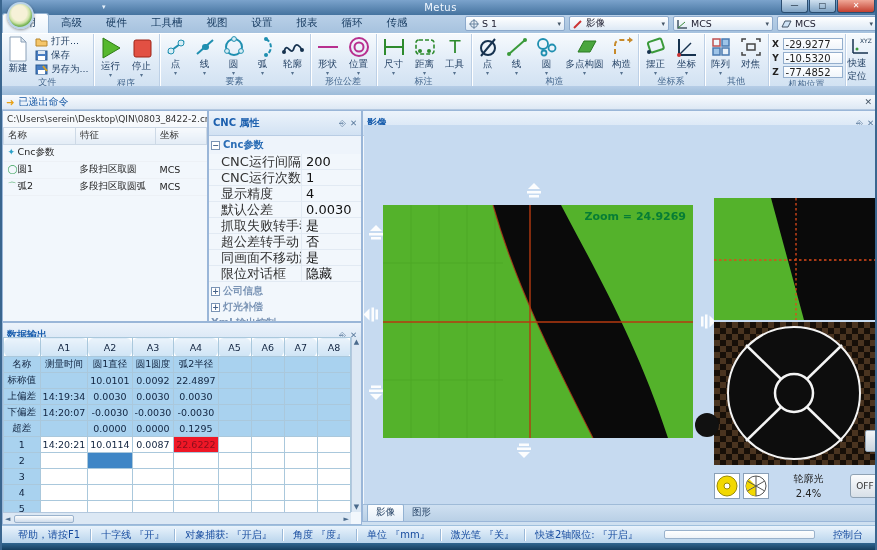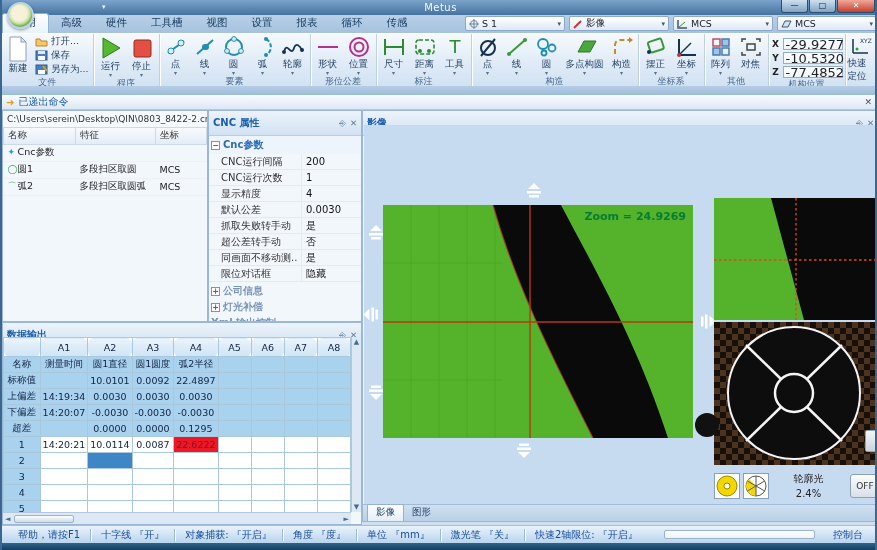--- a/index.html
+++ b/index.html
@@ -40,21 +40,21 @@
   .rbtn{display:flex;flex-direction:column;align-items:center;justify-content:flex-start;
     padding:1px 3px 0;font-size:9.5px;color:#1c3a5e;min-width:26px;border-radius:2px;white-space:nowrap;}
   .rbtn .car{font-size:6px;color:#55718f;line-height:4px;}
   .rbtn svg{display:block;}
   .rcol{display:flex;flex-direction:column;justify-content:center;gap:1px;}
   .rsmall{display:flex;align-items:center;gap:3px;font-size:9.5px;color:#1c3a5e;padding:0 2px;white-space:nowrap;}
   .axis-grid{display:grid;grid-template-columns:10px 60px;grid-auto-rows:13px;gap:1px 2px;
     align-items:center;font-size:9px;margin-top:2px;}
   .axl{font-weight:bold;color:#222;text-align:center;}
   .valbox{height:12px;background:linear-gradient(#fff,#f0f5fa);border:1px solid #93aecd;
-    font-size:13px;text-align:left;padding:0 2px;color:#222;line-height:11px;}
+    font-size:10px;text-align:left;padding:0 2px;color:#222;line-height:11px;}
   .qp{display:flex;flex-direction:column;align-items:center;font-size:9.5px;color:#1c3a5e;justify-content:center;}
   
   .spacer{position:absolute;left:0;top:86px;width:877px;height:9px;background:linear-gradient(#b6cde6,#9dbcd9);}
   .cmdbar{position:absolute;left:0;top:95px;width:877px;height:15px;
     background:linear-gradient(#f8fbfe,#dde8f4);border-bottom:1px solid #b3c8e0;
     font-size:10px;color:#1a5aa5;display:flex;align-items:center;padding:0 4px;gap:4px;}
   .cmdbar .x{margin-left:auto;color:#456;font-size:9px;padding:0 3px;}
   .arrow-ic{color:#e8a013;font-weight:bold;font-size:10px;}
   
   .panel{position:absolute;background:#f2f7fc;border:1px solid #9ab6d8;}
@@ -66,21 +66,21 @@
   .pathbar{height:17px;font-size:9px;color:#333;background:#f6f9fc;border-bottom:1px solid #cdd9e6;
     display:flex;align-items:center;padding:0 4px;white-space:nowrap;overflow:hidden;}
   table.simple{border-collapse:collapse;width:100%;table-layout:fixed;}
   table.simple th{background:linear-gradient(#f7fafd,#e3ecf6);border:1px solid #cdd9e6;border-top:none;
     font-size:9.5px;color:#333;font-weight:normal;text-align:left;padding:1px 4px;height:16px;}
   table.simple td{font-size:9.5px;color:#222;padding:1px 4px;height:17px;border-bottom:1px solid #edf1f6;
     white-space:nowrap;overflow:hidden;}
   .ticon{display:inline-block;width:10px;font-size:9px;}
   
   .cncgrp{font-size:10px;font-weight:bold;color:#2a6db5;padding:2px 2px;background:#eef4fb;}
-  .cncrow{display:flex;border-bottom:1px solid #e2eaf3;height:16px;align-items:center;font-size:10px;}
+  .cncrow{display:flex;border-bottom:1px solid #e2eaf3;height:16px;align-items:center;font-size:13px;}
   .cncrow .n{width:92px;padding-left:12px;color:#333;white-space:nowrap;overflow:hidden;}
   .cncrow .v{flex:1;color:#111;border-left:1px solid #e2eaf3;padding-left:4px;height:100%;line-height:15px;}
   .cnccol{font-size:10px;font-weight:bold;color:#7a94b5;padding:2px 2px;height:16px;}
   .boxpm{display:inline-block;width:9px;height:9px;border:1px solid #7a94b5;font-size:8px;line-height:7px;
     text-align:center;margin-right:3px;background:#fff;color:#44618a;}
   
   .dg-wrap{position:absolute;left:0;top:14px;right:10px;bottom:12px;overflow:hidden;background:#fff;}
   table.dg{border-collapse:collapse;table-layout:fixed;}
   table.dg td,table.dg th{border:1px solid #aac8dc;font-size:9.5px;height:16px;padding:0 2px;
     text-align:center;white-space:nowrap;overflow:hidden;color:#10233f;font-weight:normal;}

